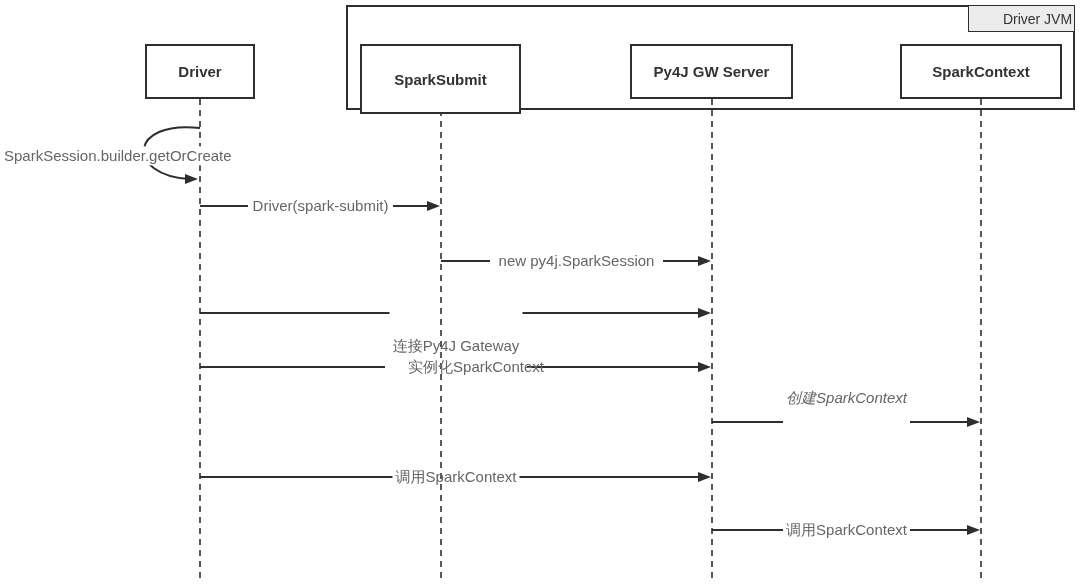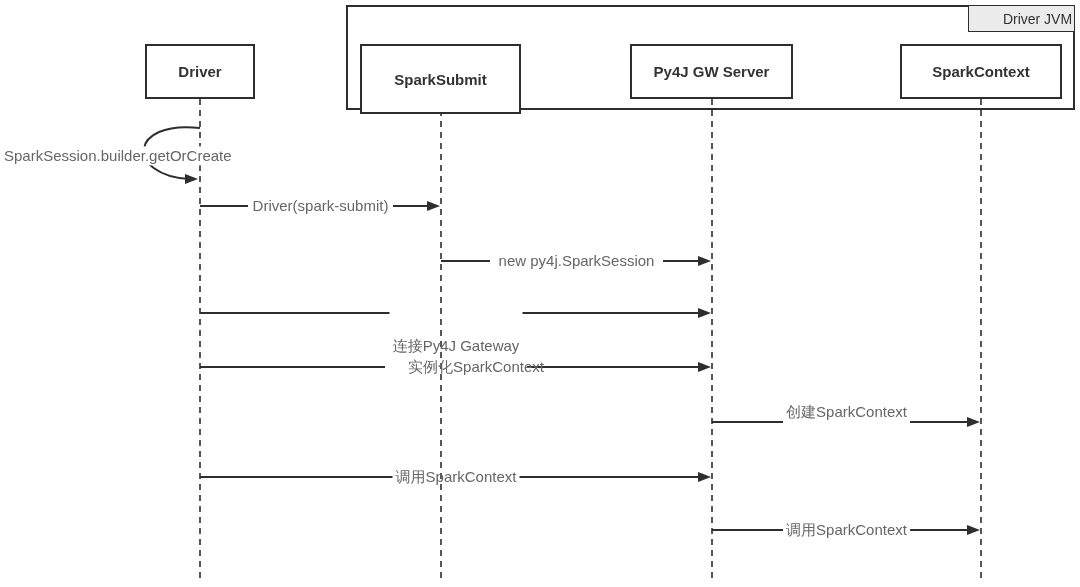--- a/index.html
+++ b/index.html
@@ -117,17 +117,17 @@
       <div class="actor-box" style="left: 900px; top: 44px; width: 162px; height: 55px;">
         <span>SparkContext</span>
       </div>
     </div>
   <div id="labels-layer">
       <div class="self-label" style="left: 2px; top: 156px;">SparkSession.builder.getOrCreate</div>
       <div class="msg-label" style="left: 320.5px; top: 206px;">Driver(spark-submit)</div>
       <div class="msg-label" style="left: 576.5px; top: 261px;">new py4j.SparkSession</div>
       <div class="msg-label" style="left: 456px; top: 313px; margin-top: 33px;">连接Py4J Gateway</div>
       <div class="msg-label" style="left: 456px; top: 367px; margin-left: 20px;">实例化SparkContext</div>
-      <div class="msg-label" style="left: 846.5px; top: 412px;">创建SparkContext</div>
+      <div class="msg-label" style="left: 846.5px; top: 398px; font-style: italic;">创建SparkContext</div>
       <div class="msg-label" style="left: 456px; top: 477px;">调用SparkContext</div>
       <div class="msg-label" style="left: 846.5px; top: 530px;">调用SparkContext</div>
     </div>
 </div>
 
 </body></html>

